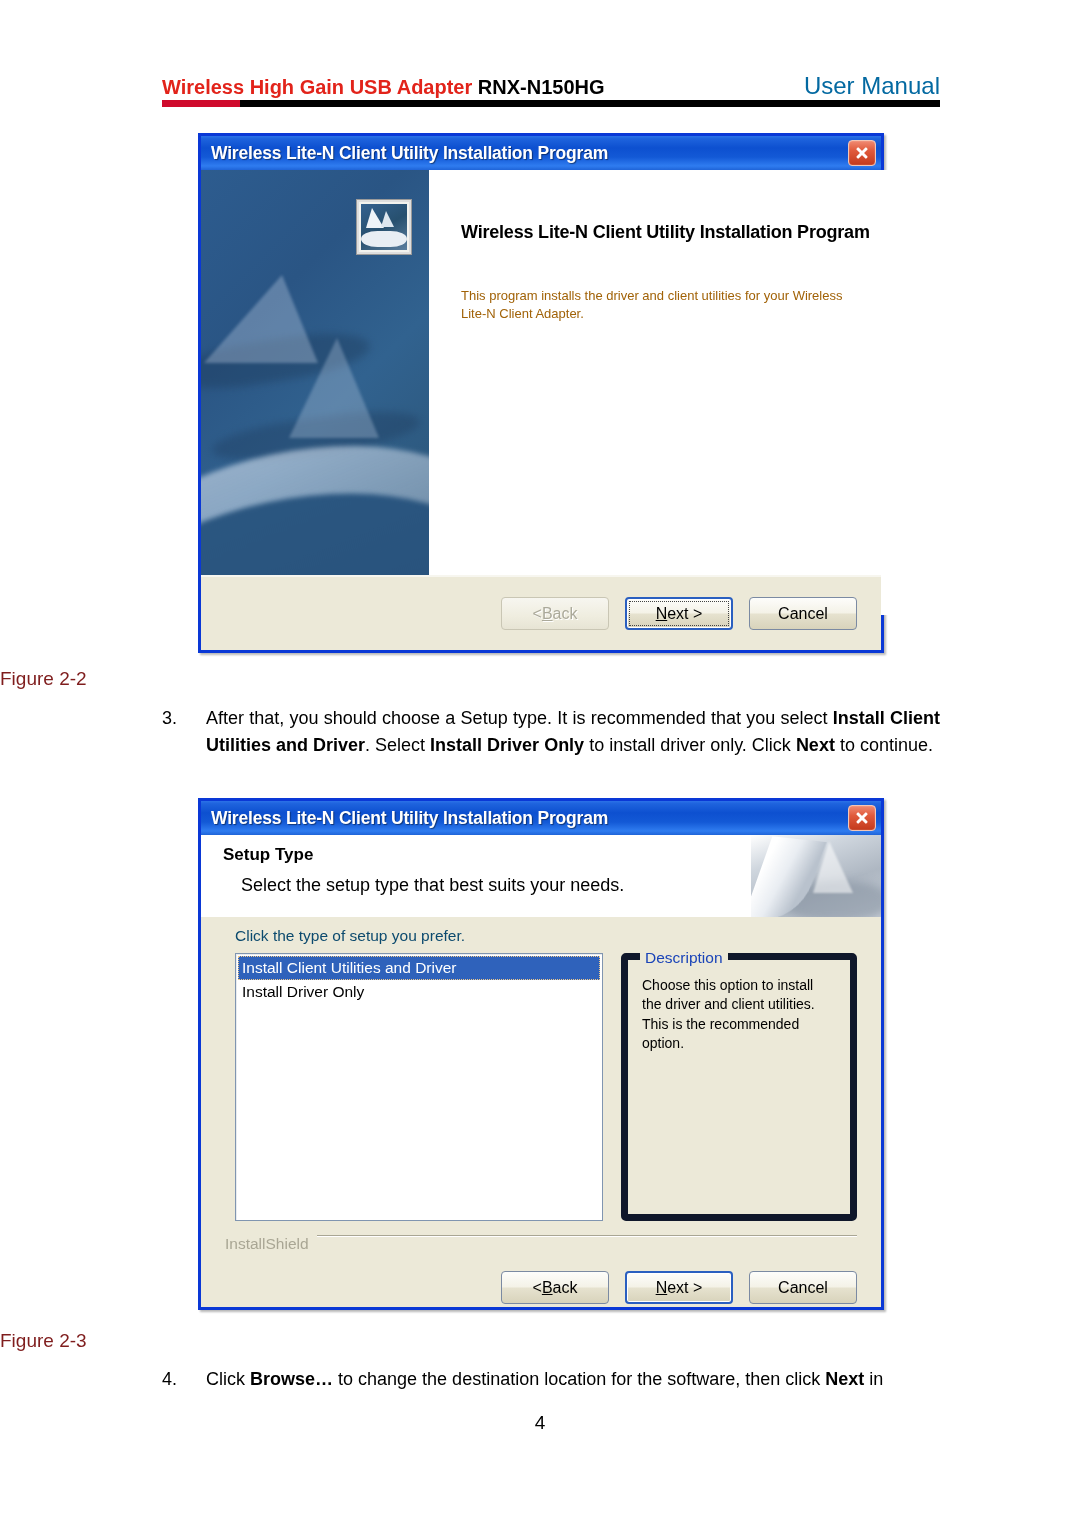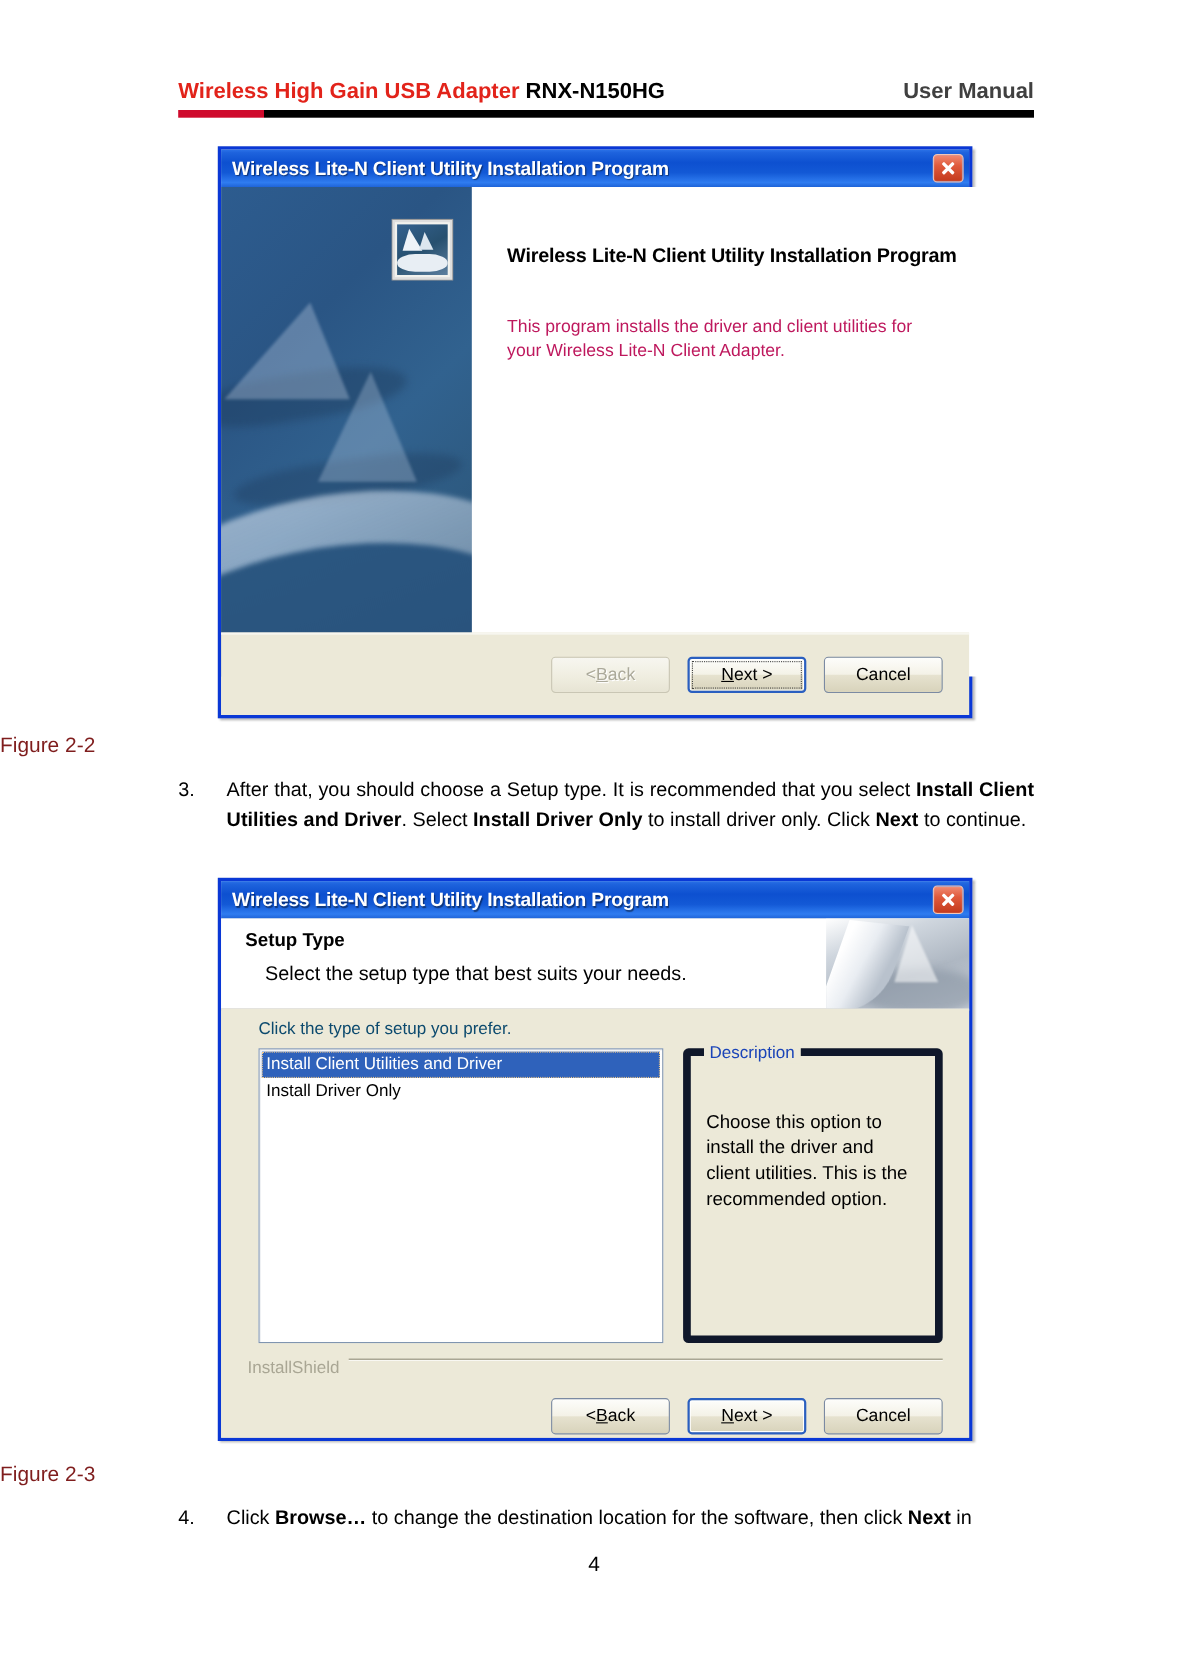--- a/index.html
+++ b/index.html
@@ -31,23 +31,23 @@
     height: 26px;
   }
   .hdr-left {
     font-size: 20px;
     font-weight: bold;
     white-space: nowrap;
   }
   .hdr-left .brandred { color: #e2231a; }
   .hdr-left .model { color: #000; }
   .hdr-right {
-    font-size: 20px;
-    font-weight: bold;
-    color: #404040;
+    font-size: 24px;
+    font-weight: normal;
+    color: #0369a1;
     white-space: nowrap;
   }
   .hdr-rule {
     position: absolute;
     left: 0;
     top: 28px;
     width: 778px;
     height: 7px;
     display: flex;
   }
@@ -231,23 +231,23 @@
   }
   .welcome-heading {
     font-size: 18px;
     font-weight: bold;
     color: #000;
     letter-spacing: -0.2px;
     margin-bottom: 44px;
     white-space: nowrap;
   }
   .welcome-para {
-    font-size: 16px;
+    font-size: 13px;
     line-height: 1.35;
-    color: #be185d;
+    color: #a16207;
     max-width: 400px;
   }
   .btn-strip {
     position: absolute;
     left: 0; right: 0; bottom: 0;
     height: 75px;
     background: #ece9d8;
     border-top: 2px solid #f7f6ef;
     display: flex;
     align-items: center;
@@ -452,24 +452,23 @@
   .groupbox .gb-title {
     position: absolute;
     left: 12px;
     top: -11px;
     background: #ece9d8;
     padding: 0 5px;
     font-size: 15.5px;
     color: #1a44b8;
   }
   .groupbox .gb-text {
-    font-size: 17px;
+    font-size: 14px;
     line-height: 1.38;
     color: #000;
-    margin-top: 32px;
   }
   .installshield-row {
     display: flex;
     align-items: flex-start;
     gap: 8px;
     padding: 14px 2px 0 2px;
   }
   .installshield-row .is-label {
     font-size: 15.5px;
     color: #a9a694;

